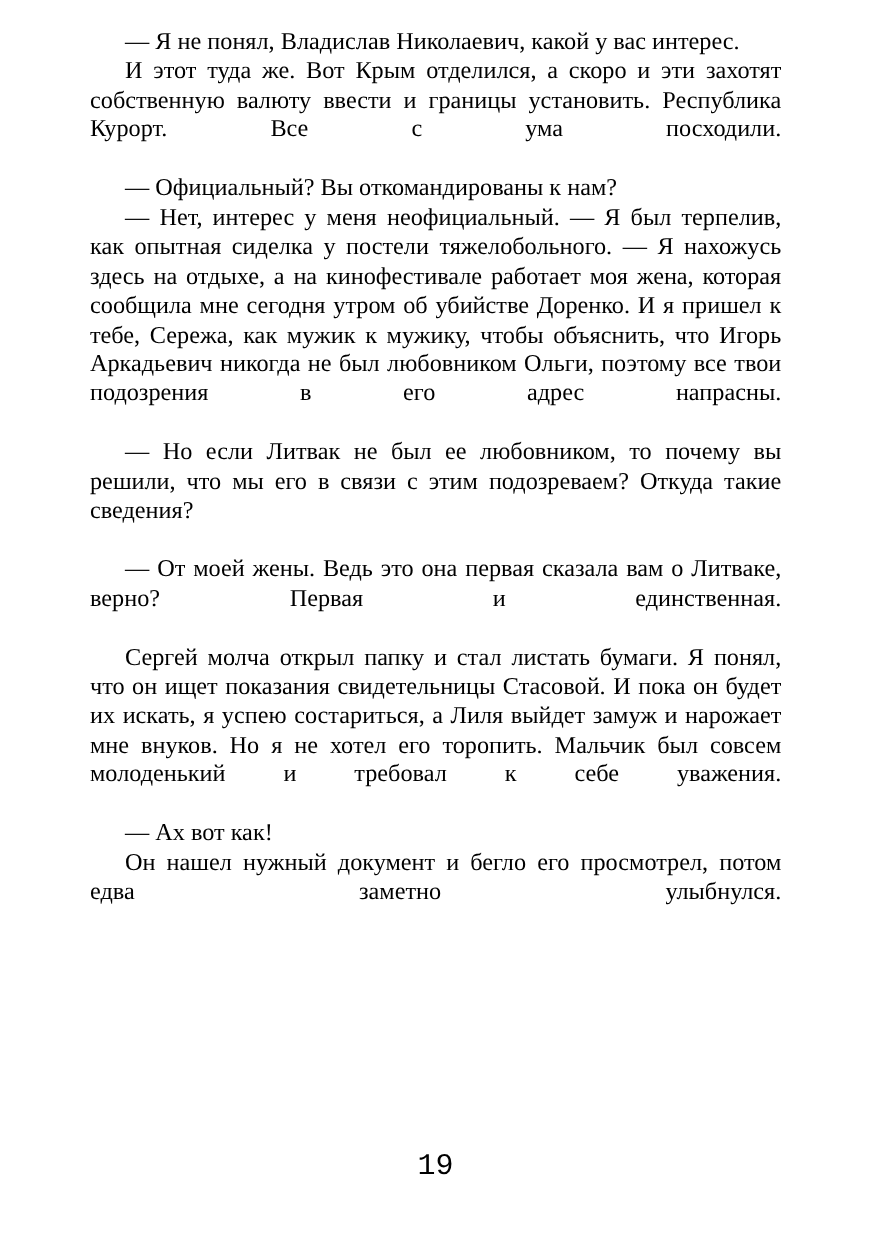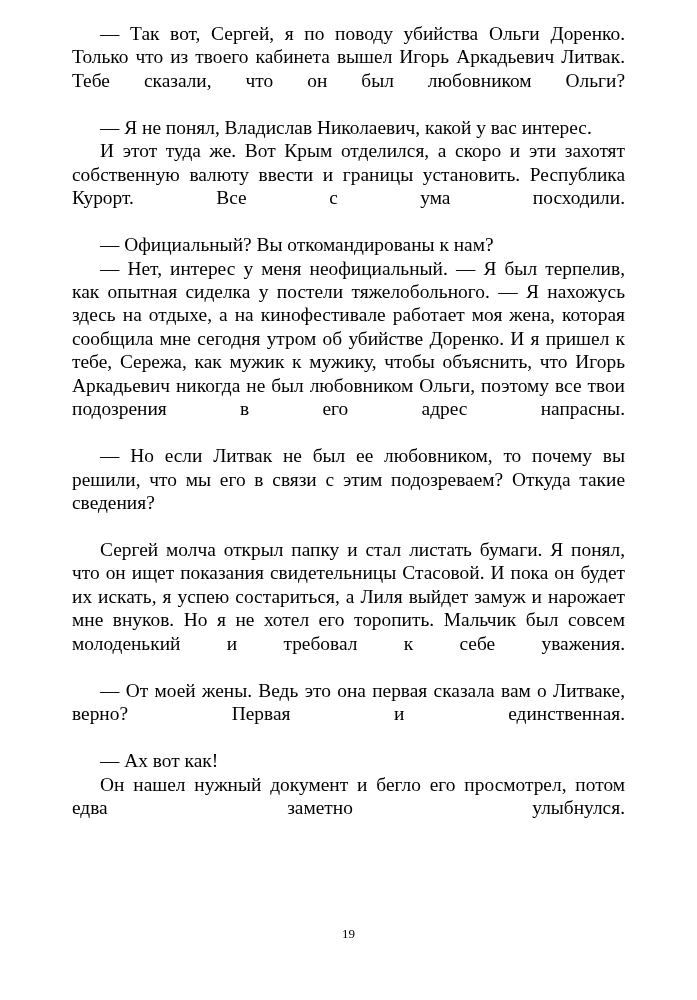--- a/index.html
+++ b/index.html
@@ -52,40 +52,39 @@
   .para.no-stretch::after {
     content: none;
   }
 
   .page-number {
     position: absolute;
     left: 0;
     right: 0;
     top: 922px;
     text-align: center;
-    font-family: Liberation Serif, serif;
-    font-size: 13px;
+    font-family: Liberation Mono, monospace;
+    font-size: 24px;
     line-height: 23px;
     color: #000000;
   }
 </style>
 </head>
 <body>
 
 <div class="page">
 
   <div class="text-block">
-    <p class="para">— Так вот, Сергей, я по поводу убийства Ольги Доренко. Только что из твоего кабинета вышел Игорь Аркадьевич Литвак. Тебе сказали, что он был любовником Ольги?</p>
     <p class="para no-stretch">— Я не понял, Владислав Николаевич, какой у вас интерес.</p>
     <p class="para">И этот туда же. Вот Крым отделился, а скоро и эти захотят собственную валюту ввести и границы установить. Республика Курорт. Все с ума посходили.</p>
     <p class="para no-stretch">— Официальный? Вы откомандированы к нам?</p>
     <p class="para">— Нет, интерес у меня неофициальный. — Я был терпелив, как опытная сиделка у постели тяжелобольного. — Я нахожусь здесь на отдыхе, а на кинофестивале работает моя жена, которая сообщила мне сегодня утром об убийстве Доренко. И я пришел к тебе, Сережа, как мужик к мужику, чтобы объяснить, что Игорь Аркадьевич никогда не был любовником Ольги, поэтому все твои подозрения в его адрес напрасны.</p>
     <p class="para">— Но если Литвак не был ее любовником, то почему вы решили, что мы его в связи с этим подозреваем? Откуда такие сведения?</p>
+    <p class="para">— От моей жены. Ведь это она первая сказала вам о Литваке, верно? Первая и единственная.</p>
     <p class="para">Сергей молча открыл папку и стал листать бумаги. Я понял, что он ищет показания свидетельницы Стасовой. И пока он будет их искать, я успею состариться, а Лиля выйдет замуж и нарожает мне внуков. Но я не хотел его торопить. Мальчик был совсем молоденький и требовал к себе уважения.</p>
-    <p class="para">— От моей жены. Ведь это она первая сказала вам о Литваке, верно? Первая и единственная.</p>
     <p class="para no-stretch">— Ах вот как!</p>
     <p class="para">Он нашел нужный документ и бегло его просмотрел, потом едва заметно улыбнулся.</p>
 
   </div>
 
   <div class="page-number">19</div>
 
 </div>
 
 </body></html>

